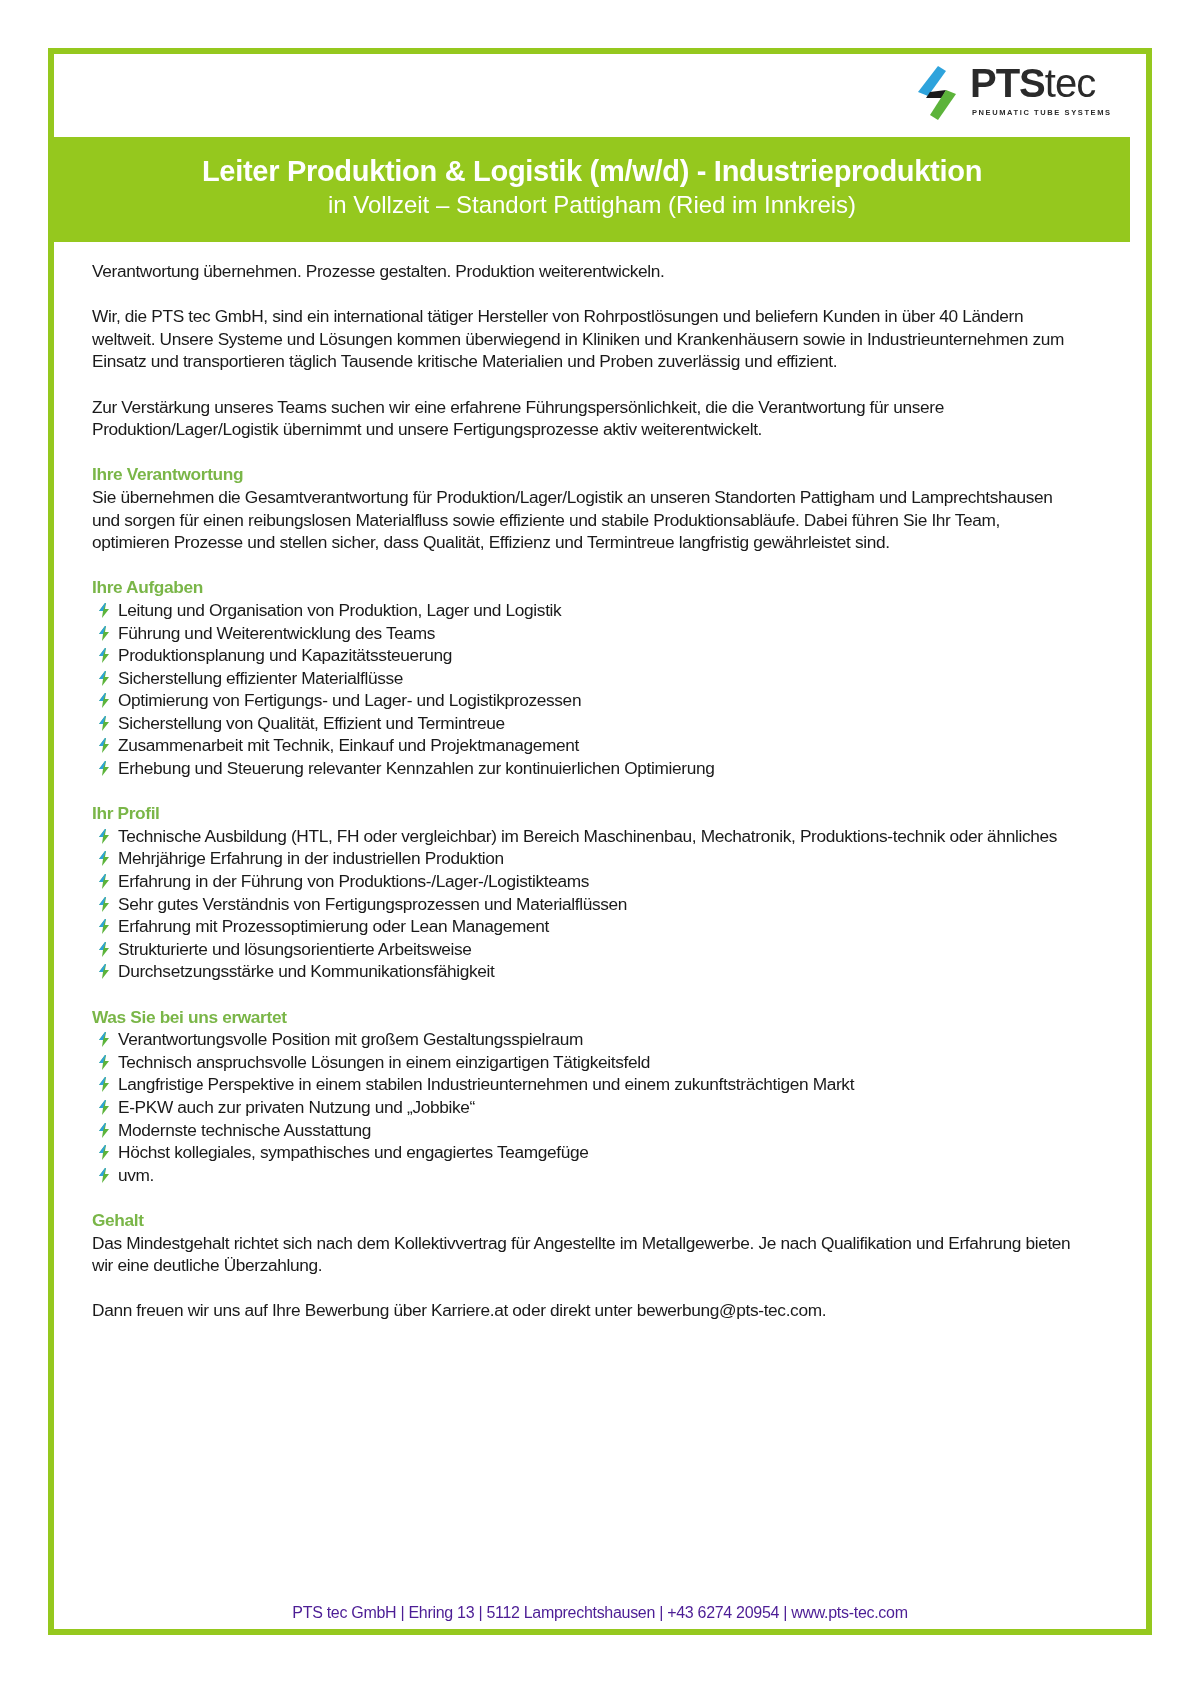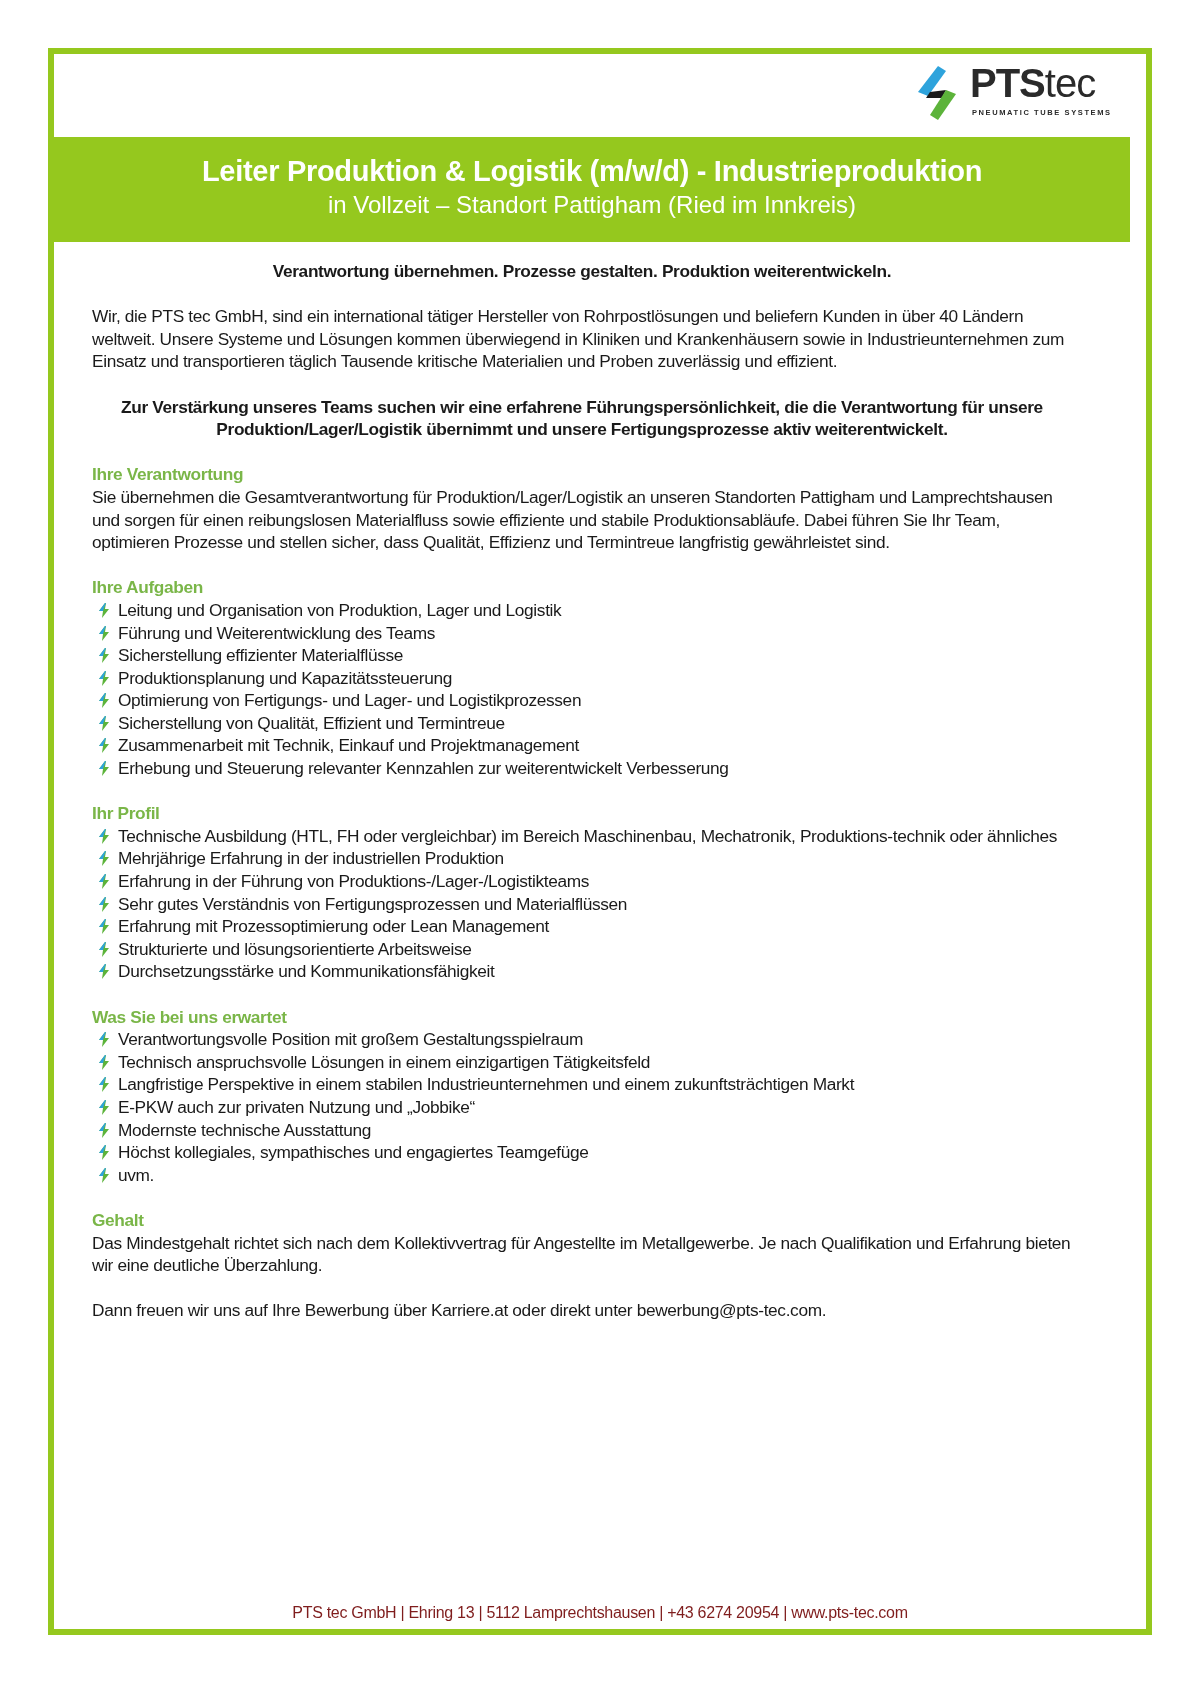--- a/index.html
+++ b/index.html
@@ -17,28 +17,28 @@
   .logo .sub { position: absolute; left: 56px; top: 44px; font-size: 7.5px; letter-spacing: 1.6px;
                color: #2a2a2a; font-weight: 700; white-space: nowrap; }
   .band { position: absolute; left: 0; top: 83px; right: 16px; height: 105px; background: #95c81e;
           text-align: center; color: #ffffff; }
   .band .title { margin-top: 16px; font-size: 29px; font-weight: 700; line-height: 36px;
                  letter-spacing: -0.3px; }
   .band .subtitle { font-size: 24px; line-height: 32px; font-weight: 400; }
   .content { position: absolute; left: 38px; top: 206px; width: 980px; font-size: 17.3px;
              line-height: 22.6px; letter-spacing: -0.35px; }
   .content p { margin: 0; }
-  .lead { font-weight: 700; text-align: center; }
+  .lead { font-weight: 400; }
   .gap { height: 22.6px; }
   .h { color: #7ab648; font-weight: 700; }
   ul.bolts { list-style: none; margin: 0; padding: 0; }
   ul.bolts li { position: relative; padding-left: 26px; }
   ul.bolts li .bolt { position: absolute; left: 6px; top: 4px; width: 12px; height: 15px; }
   .footer { position: absolute; left: 0; right: 0; top: 1550px; text-align: center;
-            font-size: 16px; letter-spacing: -0.3px; color: #7f1d1d; }
+            font-size: 16px; letter-spacing: -0.3px; color: #4c1d95; }
 </style>
 </head>
 <body>
 
 <svg width="0" height="0" style="position:absolute">
   <defs>
     <symbol id="bolt" viewBox="0 0 12 15">
       <path d="M7 0 L1 8 L5 8 L4 15 L11 6 L7 6 L8 0 Z" fill="#5cb33a"></path>
       <path d="M7 0 L1 8 L5 8 L6 5 L8 0 Z" fill="#2ea3dc"></path>
     </symbol>
@@ -79,36 +79,36 @@
     <p class="h">Ihre Aufgaben</p>
     <ul class="bolts">
         <li><svg class="bolt">
             <use href="#bolt"></use>
           </svg><span>Leitung und Organisation von Produktion, Lager und Logistik</span></li>
         <li><svg class="bolt">
             <use href="#bolt"></use>
           </svg><span>Führung und Weiterentwicklung des Teams</span></li>
         <li><svg class="bolt">
             <use href="#bolt"></use>
-          </svg><span>Sicherstellung effizienter Materialflüsse</span></li>
+          </svg><span>Produktionsplanung und Kapazitätssteuerung</span></li>
         <li><svg class="bolt">
             <use href="#bolt"></use>
-          </svg><span>Produktionsplanung und Kapazitätssteuerung</span></li>
+          </svg><span>Sicherstellung effizienter Materialflüsse</span></li>
         <li><svg class="bolt">
             <use href="#bolt"></use>
           </svg><span>Optimierung von Fertigungs- und Lager- und Logistikprozessen</span></li>
         <li><svg class="bolt">
             <use href="#bolt"></use>
           </svg><span>Sicherstellung von Qualität, Effizient und Termintreue</span></li>
         <li><svg class="bolt">
             <use href="#bolt"></use>
           </svg><span>Zusammenarbeit mit Technik, Einkauf und Projektmanagement</span></li>
         <li><svg class="bolt">
             <use href="#bolt"></use>
-          </svg><span>Erhebung und Steuerung relevanter Kennzahlen zur weiterentwickelt Verbesserung</span></li>
+          </svg><span>Erhebung und Steuerung relevanter Kennzahlen zur kontinuierlichen Optimierung</span></li>
       </ul>
     <div class="gap"></div>
 
     <p class="h">Ihr Profil</p>
     <ul class="bolts">
         <li><svg class="bolt">
             <use href="#bolt"></use>
           </svg><span>Technische Ausbildung (HTL, FH oder vergleichbar) im Bereich Maschinenbau, Mechatronik, Produktions-technik oder ähnliches</span></li>
         <li><svg class="bolt">
             <use href="#bolt"></use>

